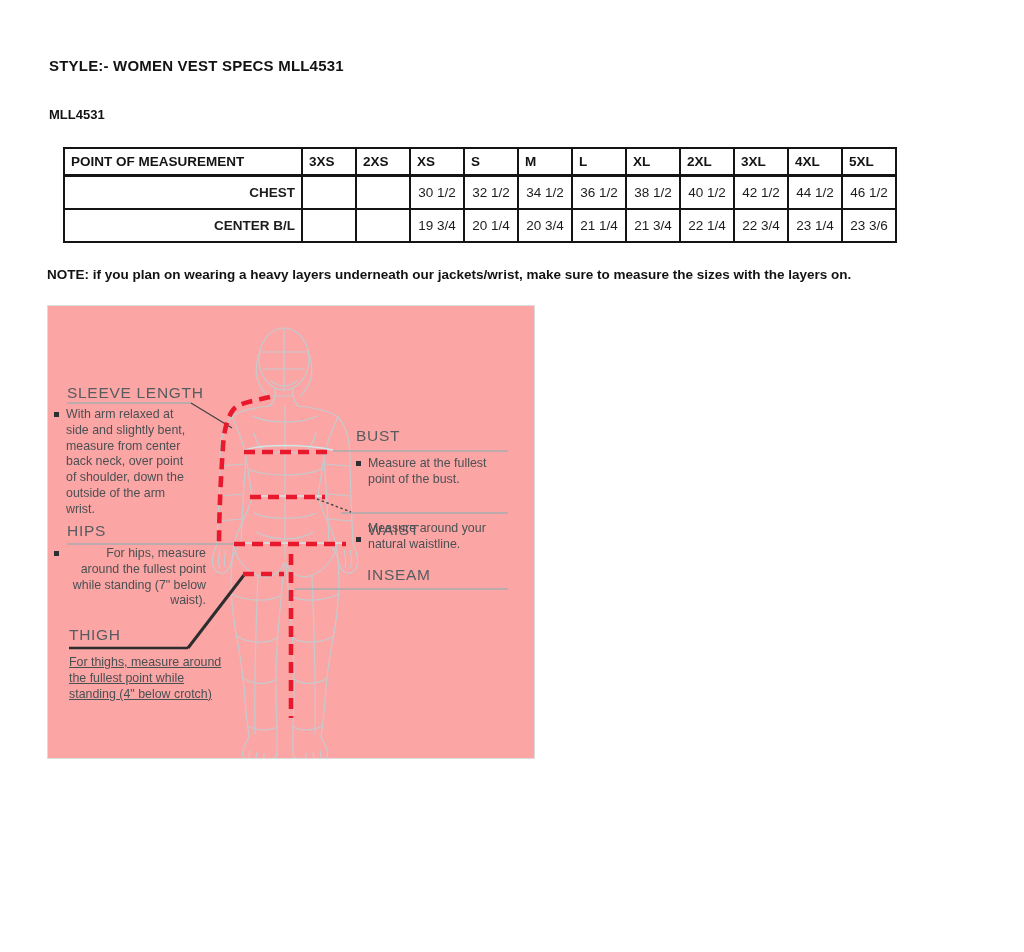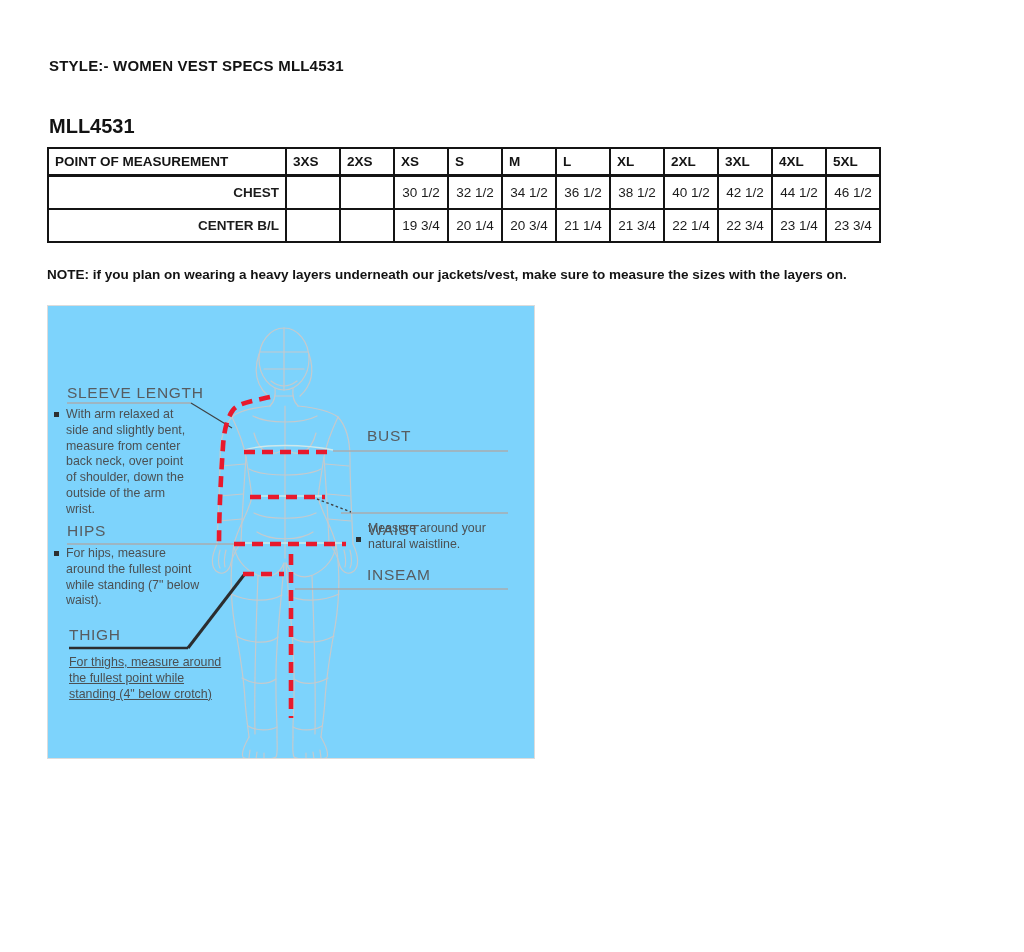--- a/index.html
+++ b/index.html
@@ -1,30 +1,30 @@
 <!DOCTYPE html>
 <html><head>
 <meta charset="utf-8">
 <style>
   html,body{margin:0;padding:0;background:#ffffff;}
   body{width:1024px;height:952px;position:relative;font-family:"Liberation Sans",sans-serif;overflow:hidden;}
 
   .doc-title{position:absolute;left:49px;top:57px;font-size:15px;font-weight:bold;color:#131313;letter-spacing:.2px;}
-  .style-code{position:absolute;left:49px;top:107px;font-size:20px;font-weight:bold;color:#131313;margin-top:8px;}
-
-  table.size-table{position:absolute;left:47px;top:147px;border-collapse:collapse;table-layout:fixed;padding-left:20px;}
+  .style-code{position:absolute;left:49px;top:107px;font-size:13px;font-weight:bold;color:#131313;}
+
+  table.size-table{position:absolute;left:63px;top:147px;border-collapse:collapse;table-layout:fixed;padding-left:20px;}
   .size-table th,.size-table td{border:2px solid #141414;padding:0 6px;white-space:nowrap;overflow:hidden;}
   .size-table th{height:25px;font-size:13.5px;font-weight:bold;color:#141414;text-align:left;border-bottom:3px solid #141414;}
   .size-table th.pom{text-align:left;}
   .size-table td{height:31px;font-size:13.5px;color:#1c1c1c;text-align:center;}
   .size-table td.rowlabel{text-align:right;font-weight:bold;}
 
   .note{position:absolute;left:47px;top:267px;font-size:13.5px;font-weight:bold;color:#131313;}
 
-  .diagram{position:absolute;left:47px;top:305px;width:486px;height:452px;border:1px solid #dcdcdc;background:#7dd3fc;}
+  .diagram{position:absolute;left:47px;top:305px;width:486px;height:452px;border:1px solid #dcdcdc;background:#fca5a5;}
   .diagram svg{position:absolute;left:0;top:0;}
 
   .dhead{position:absolute;font-size:15.5px;color:#575c60;letter-spacing:.7px;white-space:nowrap;}
   .ddesc{position:absolute;display:flex;gap:7px;}
   .ddesc .sq{flex:none;width:5px;height:5px;background:#2c2f31;margin-top:5px;}
   .ddesc p{margin:0;font-size:12.4px;line-height:1.27;color:#4b5053;}
   .p-sleeve{width:126px;} .p-hips{width:140px;} .p-thigh{width:164px;text-decoration:underline;}
   .p-bust{width:132px;} .p-waist{width:130px;} .p-inseam{width:152px;}
 </style>
 </head>
@@ -84,26 +84,26 @@
       <td></td>
       <td></td>
       <td>19 3/4</td>
       <td>20 1/4</td>
       <td>20 3/4</td>
       <td>21 1/4</td>
       <td>21 3/4</td>
       <td>22 1/4</td>
       <td>22 3/4</td>
       <td>23 1/4</td>
-      <td>23 3/4</td>
+      <td>23 3/6</td>
     </tr>
   </tbody>
 </table>
 
-<div class="note">NOTE: if you plan on wearing a heavy layers underneath our jackets/vest, make sure to measure the sizes with the layers on.</div>
+<div class="note">NOTE: if you plan on wearing a heavy layers underneath our jackets/wrist, make sure to measure the sizes with the layers on.</div>
 
 <div class="diagram">
   <svg width="486" height="452" viewBox="0 0 486 452">
     <g stroke="#c5cacd" stroke-width="1.2" fill="none" stroke-linecap="round">
 
       <ellipse cx="236" cy="53" rx="25" ry="31"></ellipse>
       <path d="M211,48 C205,66 209,80 220,90"></path>
       <path d="M261,48 C267,66 263,80 252,90"></path>
       <path d="M236,22 V84"></path>
       <path d="M212,46 H260"></path>
@@ -203,31 +203,35 @@
     </g>
   </svg>
 
   <div class="dhead" style="left:19px;top:78px;">SLEEVE LENGTH</div>
   <div class="ddesc" style="left:6px;top:101px;">
     <span class="sq"></span>
     <p class="p-sleeve">With arm relaxed at side and slightly bent, measure from center back neck, over point of shoulder, down the outside of the arm wrist.</p>
   </div>
 
   <div class="dhead" style="left:19px;top:216px;">HIPS</div>
-  <div class="ddesc" style="left:6px;top:240px;">
+  <div class="ddesc" style="left:6px;top:240px;text-align:right;">
     <span class="sq"></span>
     <p class="p-hips">For hips, measure around the fullest point while standing (7" below waist).</p>
   </div>
 
   <div class="dhead" style="left:21px;top:320px;">THIGH</div>
   <div class="ddesc" style="left:21px;top:349px;">
     <p class="p-thigh">For thighs, measure around the fullest point while standing (4" below crotch)</p>
   </div>
 
-  <div class="dhead" style="left:319px;top:121px;">BUST</div>
+  <div class="dhead" style="left:308px;top:121px;">BUST</div>
+  <div class="ddesc" style="left:308px;top:150px;">
+    <span class="sq"></span>
+    <p class="p-bust">Measure at the fullest point of the bust.</p>
+  </div>
 
   <div class="dhead" style="left:320px;top:187px;margin-top:28px;">WAIST</div>
   <div class="ddesc" style="left:308px;top:215px;align-items:center;">
     <span class="sq"></span>
     <p class="p-waist">Measure around your natural waistline.</p>
   </div>
 
   <div class="dhead" style="left:319px;top:260px;">INSEAM</div>
 </div>
 

